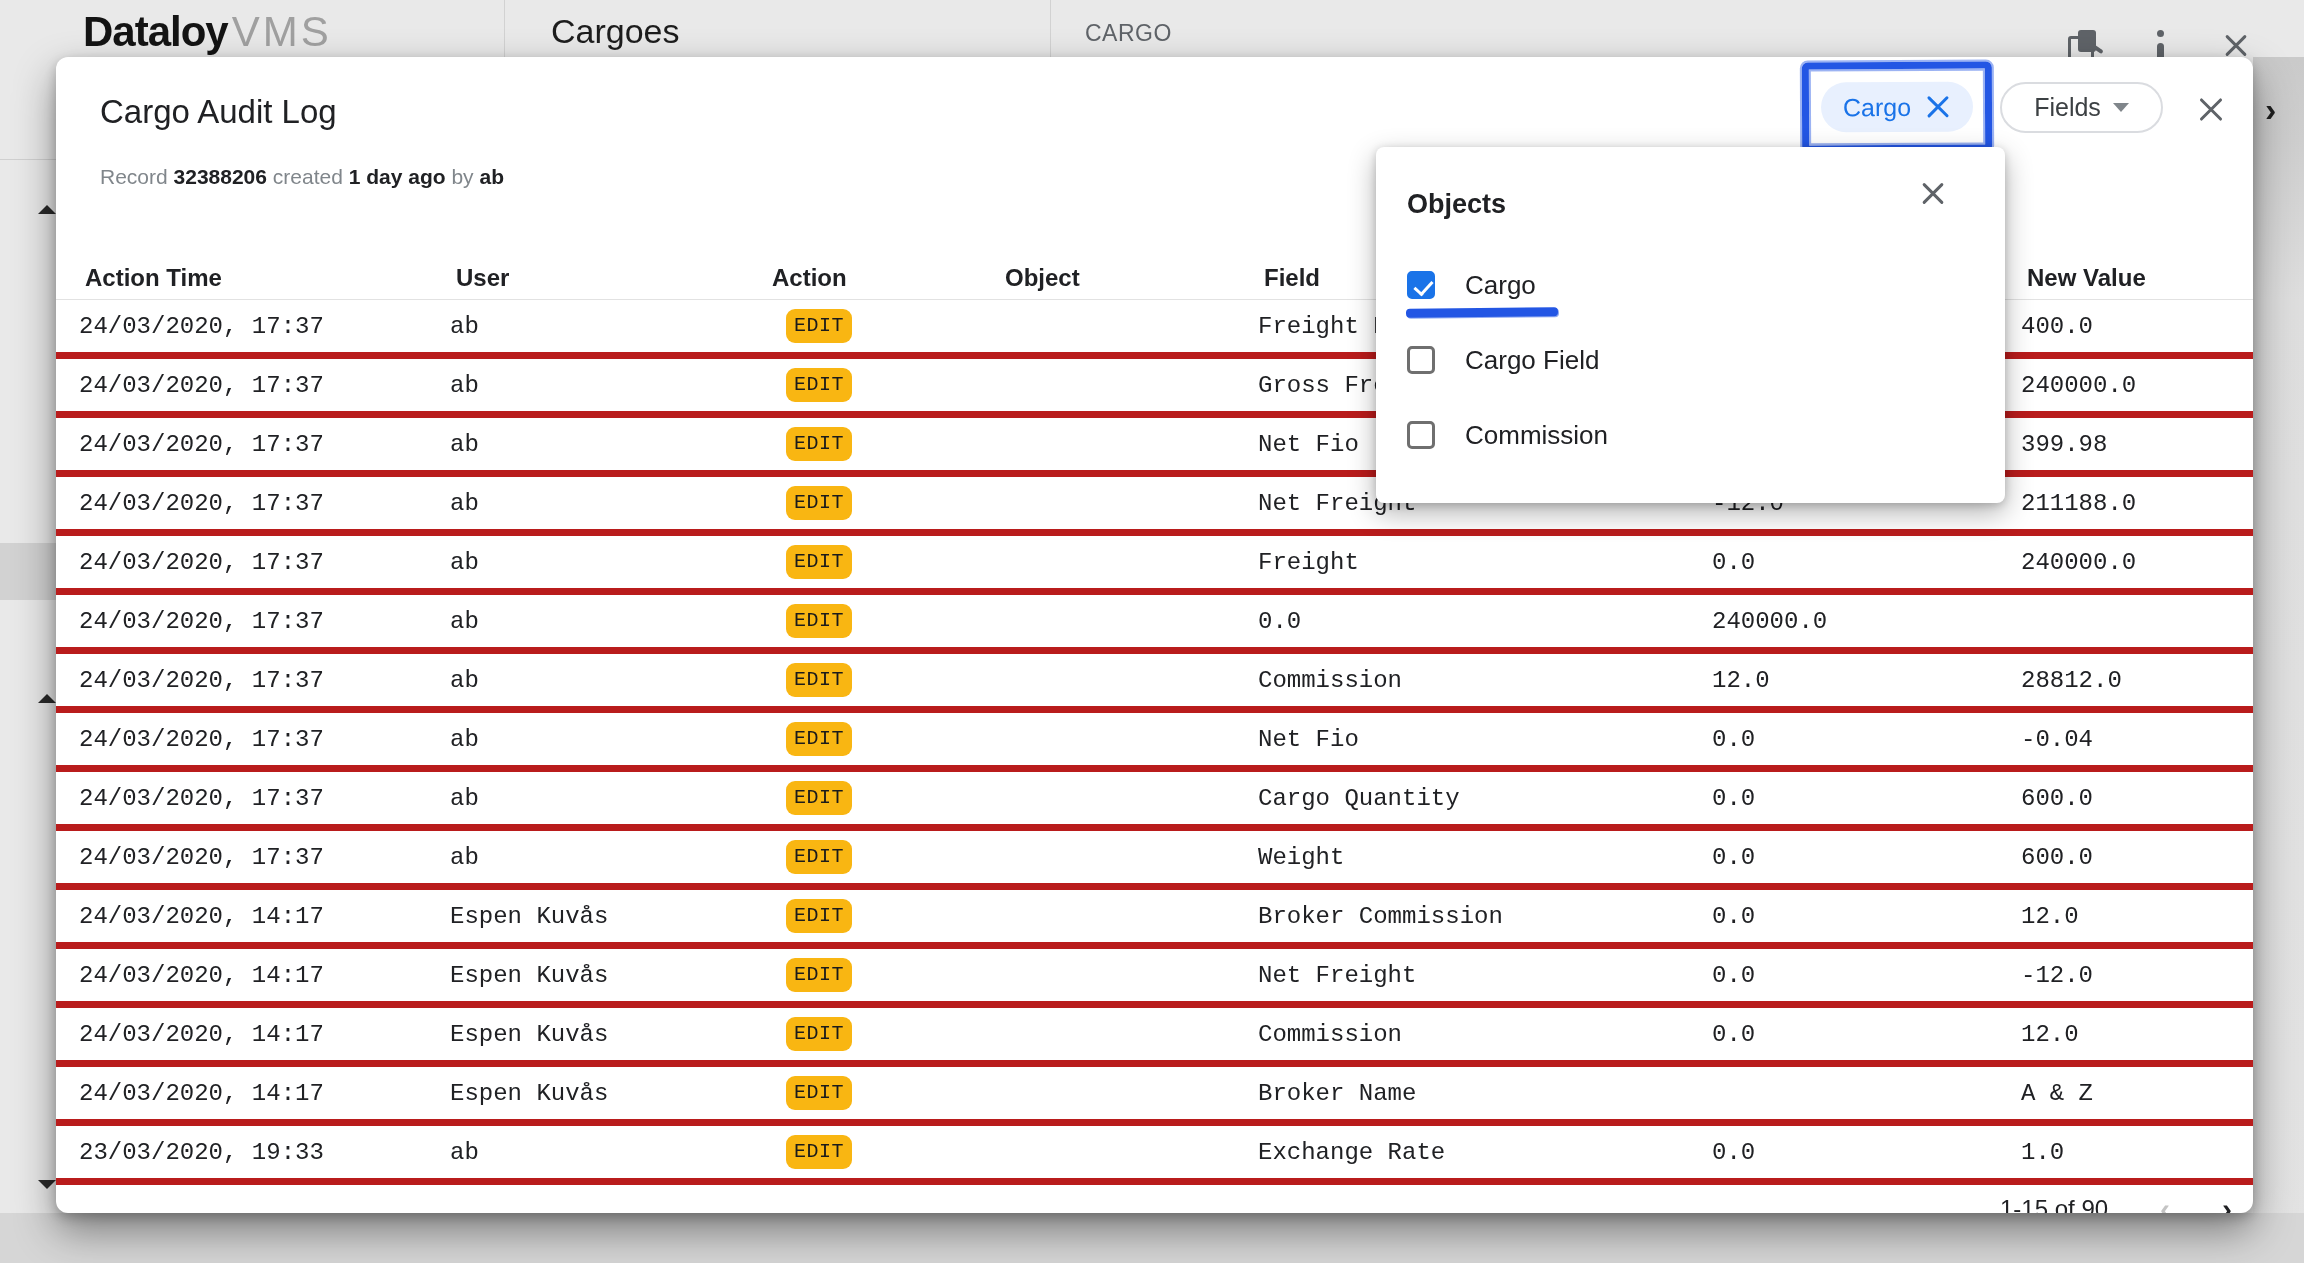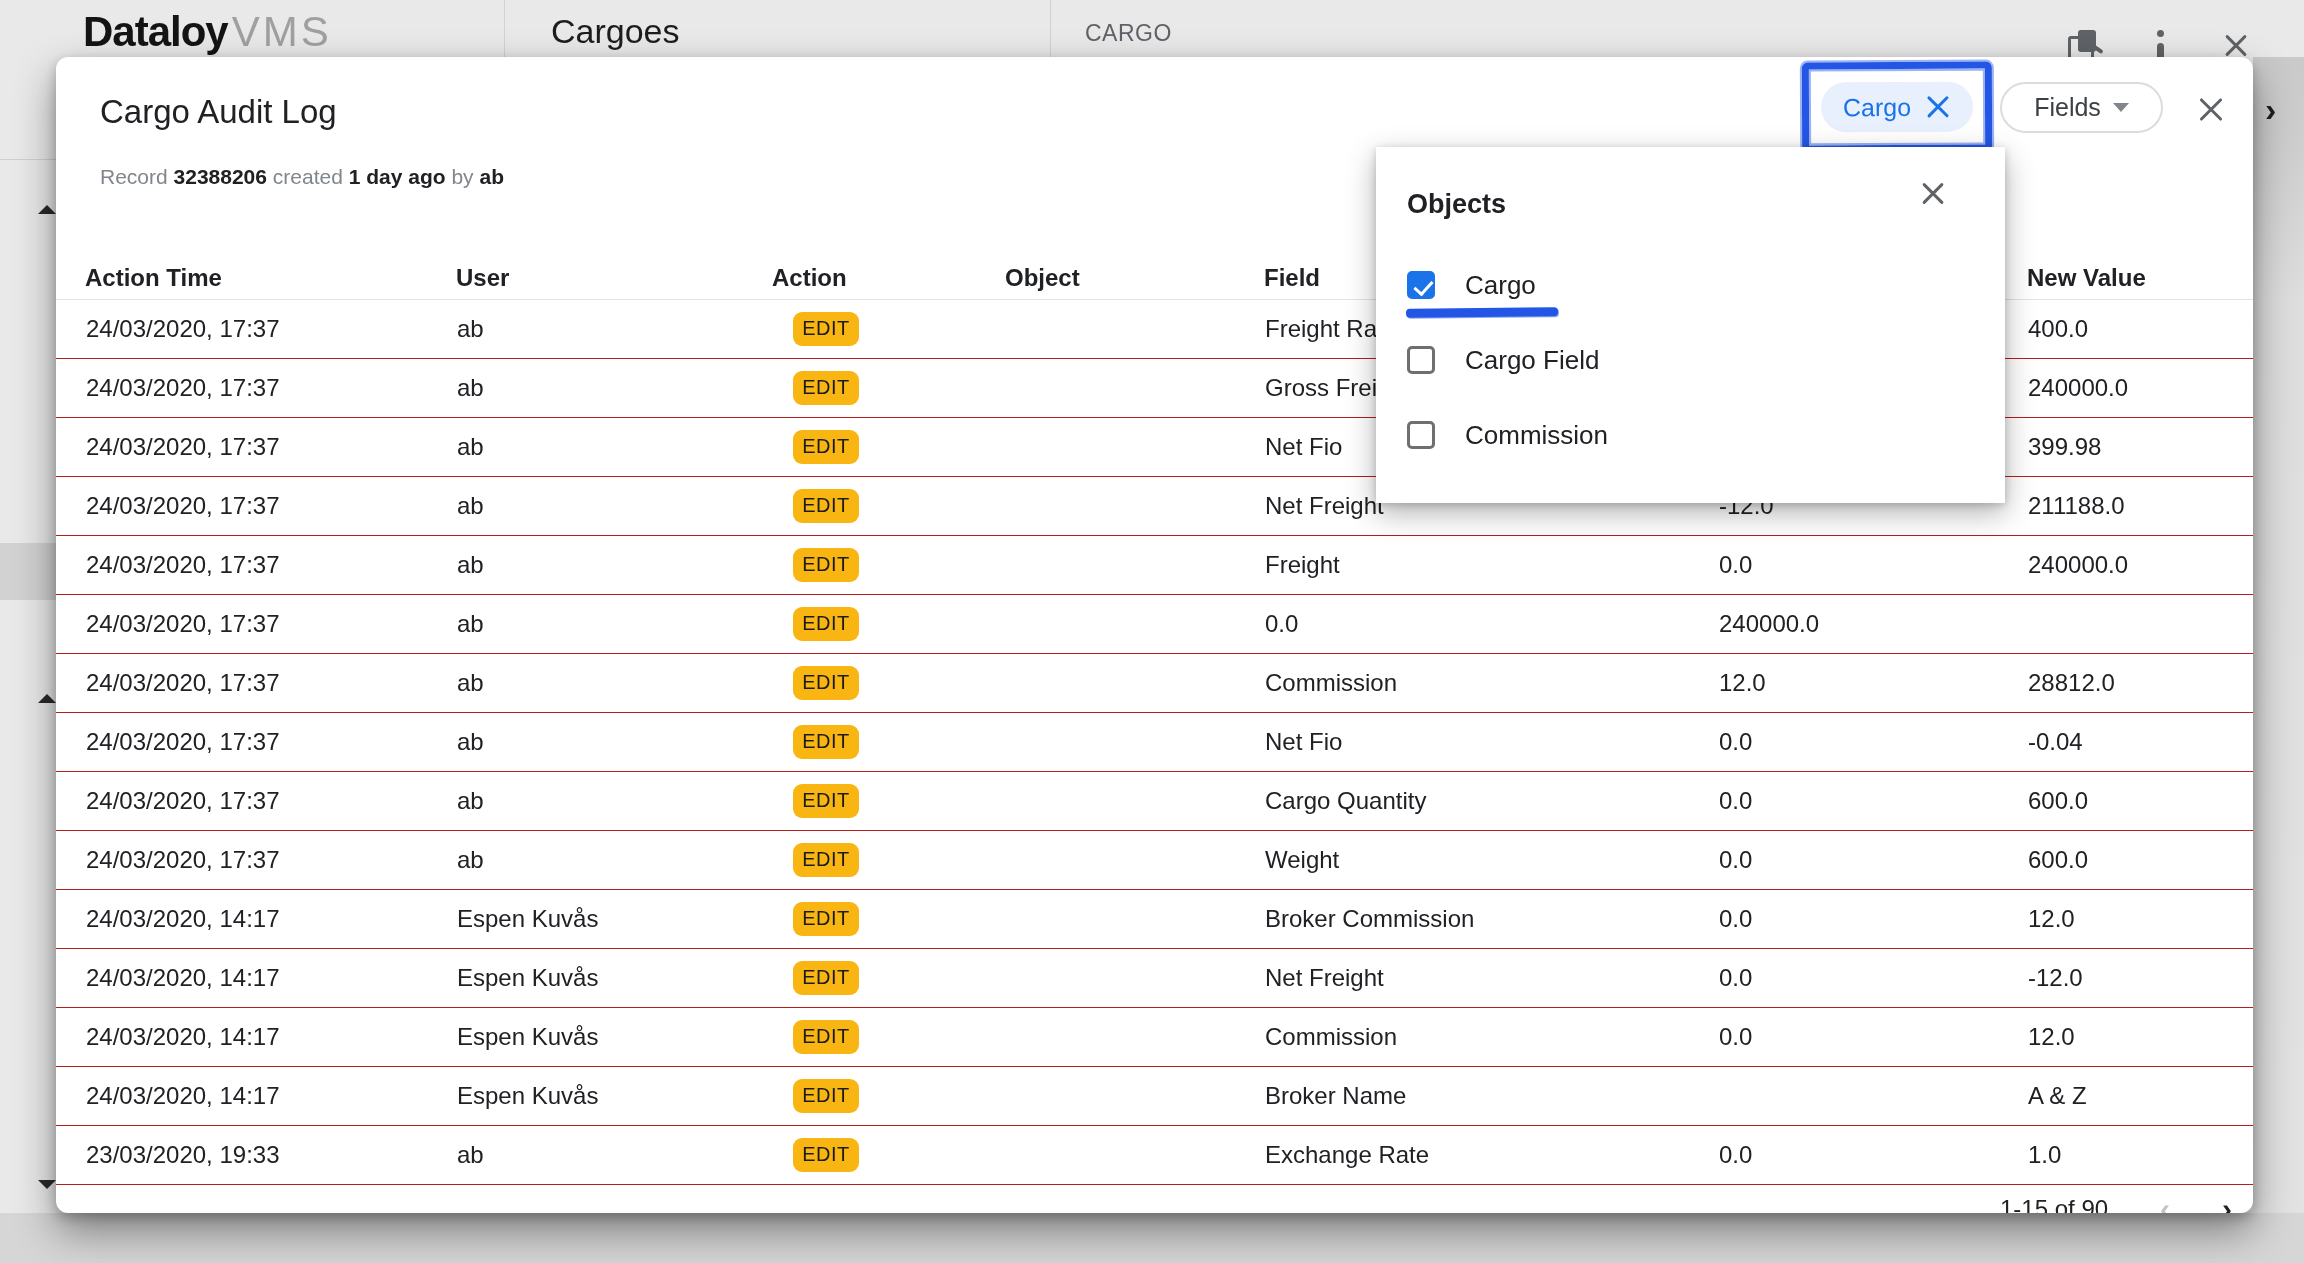--- a/index.html
+++ b/index.html
@@ -69,36 +69,36 @@
   }
   .fields-label{font-size:25px;color:#3c4043;}
   .caret{width:0;height:0;border-left:8px solid transparent;border-right:8px solid transparent;border-top:9px solid #80868b;}
 
   
   .thead{left:0;top:200px;width:2197px;height:42px;padding-left:29px;box-sizing:border-box;
     display:grid;grid-template-columns:371px 316px 233px 259px 454px 309px auto;align-items:center;
     font-weight:700;font-size:24px;color:#202124;}
   .thead-divider{left:0;top:242px;width:2197px;height:1px;background:#e2e2e2;}
   .tbody{left:0;top:243px;width:2197px;}
-  .trow{width:2197px;height:59px;padding-left:30px;box-sizing:border-box;border-bottom:1px solid #b91c1c;
+  .trow{width:2197px;height:59px;padding-left:23px;box-sizing:border-box;border-bottom:7px solid #b91c1c;
     display:grid;grid-template-columns:371px 316px 233px 259px 454px 309px auto;align-items:center;
-    font-size:24px;color:#202124;}
+    font-size:24px;color:#202124;font-family:Liberation Mono, monospace;}
   .badge{display:inline-block;width:66px;margin-left:20px;padding:5px 0 6px;text-align:center;
     background:#f9b612;border-radius:9px;font-size:20px;font-weight:500;letter-spacing:.5px;color:#1b1b1b;}
   .cell{overflow:hidden;white-space:nowrap;}
 
   .pagination{left:1944px;top:1135px;display:flex;align-items:center;gap:52px;font-size:24px;color:#202124;}
   .pg-prev{color:#c4c4c4;font-size:30px;font-weight:700;}
   .pg-next{color:#202124;font-size:30px;font-weight:700;}
   .modal-close{left:2136px;top:34px;width:38px;height:38px;cursor:pointer;}
   .mxline{position:absolute;left:4px;top:17px;width:30px;height:3px;background:#5f6368;border-radius:2px;}
 
   
   .popup{
-    left:1376px;top:147px;width:629px;height:356px;background:#fff;border-radius:0;z-index:20;
+    left:1376px;top:147px;width:629px;height:356px;background:#fff;border-radius:8px;z-index:20;
     box-shadow:0 10px 28px rgba(0,0,0,.30), 0 2px 8px rgba(0,0,0,.18);
   }
   .popup-title{left:31px;top:42px;font-size:27px;font-weight:700;color:#202124;}
   .popup-close{left:540px;top:30px;width:34px;height:34px;}
   .pxline{position:absolute;left:3px;top:15px;width:28px;height:3px;background:#5f6368;border-radius:2px;}
   .opt{position:absolute;left:31px;display:flex;align-items:center;gap:30px;height:40px;}
   .checkbox{width:28px;height:28px;border-radius:5px;box-sizing:border-box;border:3px solid #6f6f6f;position:relative;background:#fff;}
   .checkbox.checked{background:#1a73e8;border-color:#1a73e8;}
   .checkbox.checked::after{content:"";position:absolute;left:8px;top:3px;width:8px;height:15px;
     border-right:3.5px solid #fff;border-bottom:3.5px solid #fff;transform:rotate(42deg);}

